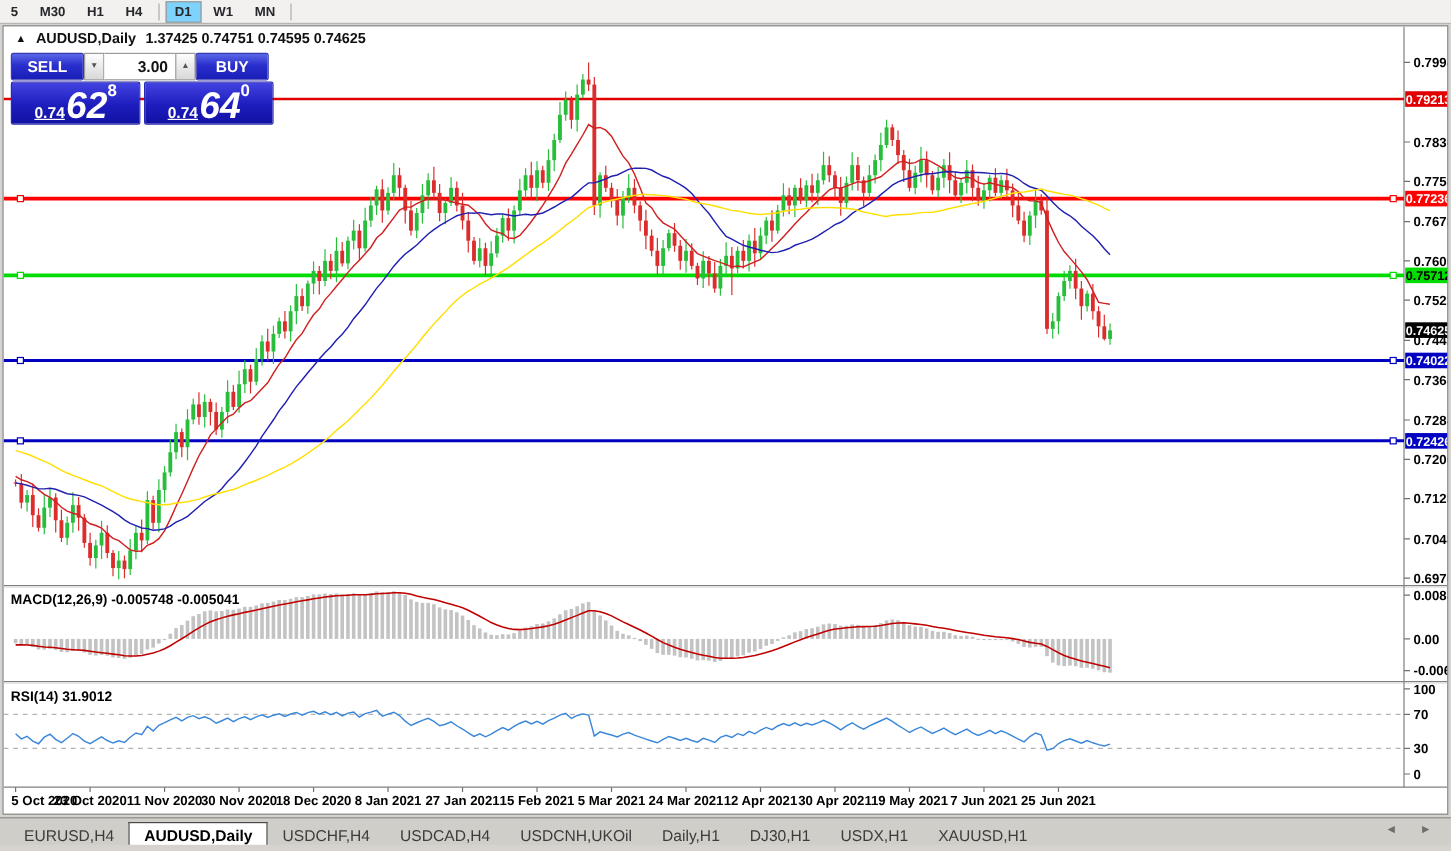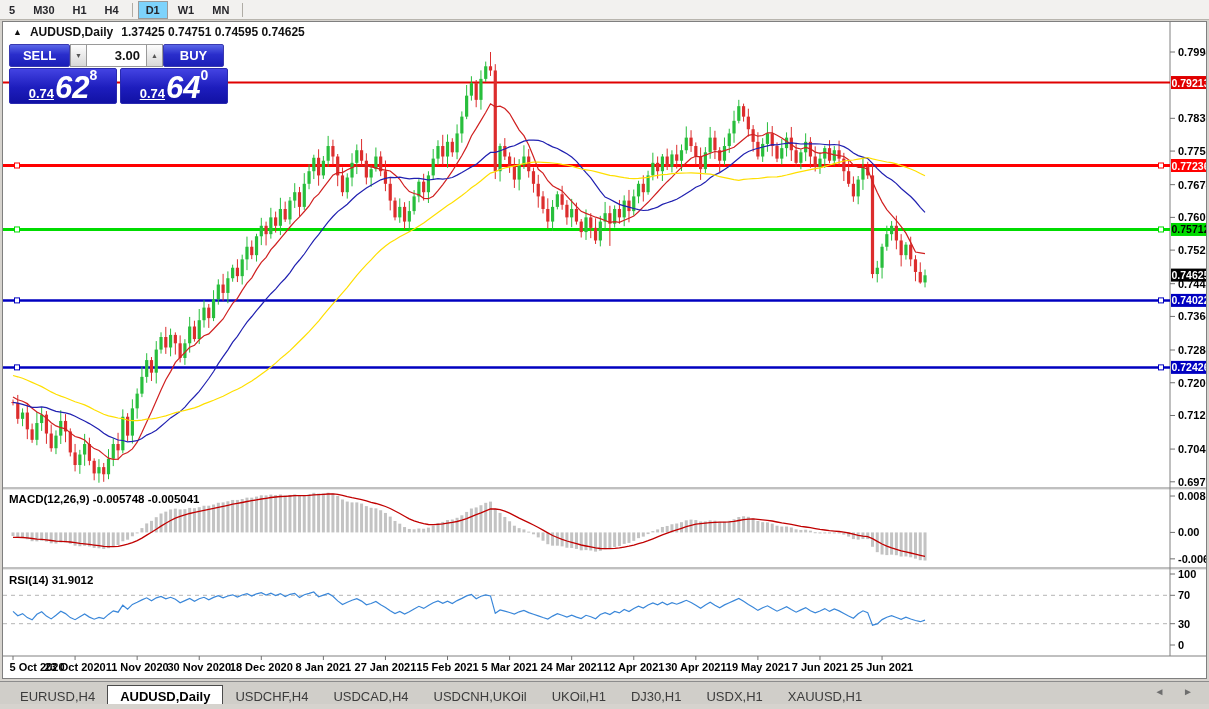--- a/index.html
+++ b/index.html
@@ -798,21 +798,21 @@
 <div class="tabbar">
   <div style="width:8px"></div>
   <div class="tab">EURUSD,H4</div>
   <div class="tab active">AUDUSD,Daily</div>
   <div class="tab">USDCHF,H4</div>
   <div class="tab-sep"></div>
   <div class="tab">USDCAD,H4</div>
   <div class="tab-sep"></div>
   <div class="tab">USDCNH,UKOil</div>
   <div class="tab-sep"></div>
-  <div class="tab">UKOil,H1</div>
+  <div class="tab">Daily,H1</div>
   <div class="tab-sep"></div>
   <div class="tab">DJ30,H1</div>
   <div class="tab-sep"></div>
   <div class="tab">USDX,H1</div>
   <div class="tab-sep"></div>
   <div class="tab">XAUUSD,H1</div>
   <div class="tab-sep"></div>
   <div class="tab-arrows">
     <span>◄</span>
     <span>►</span>

